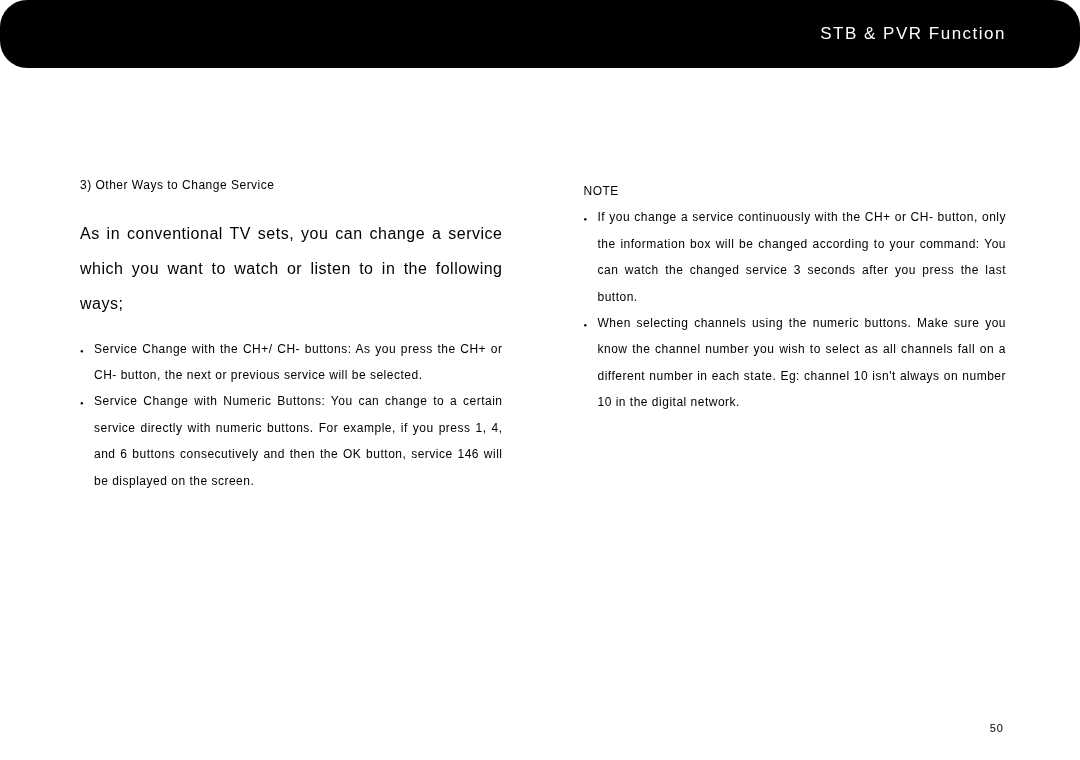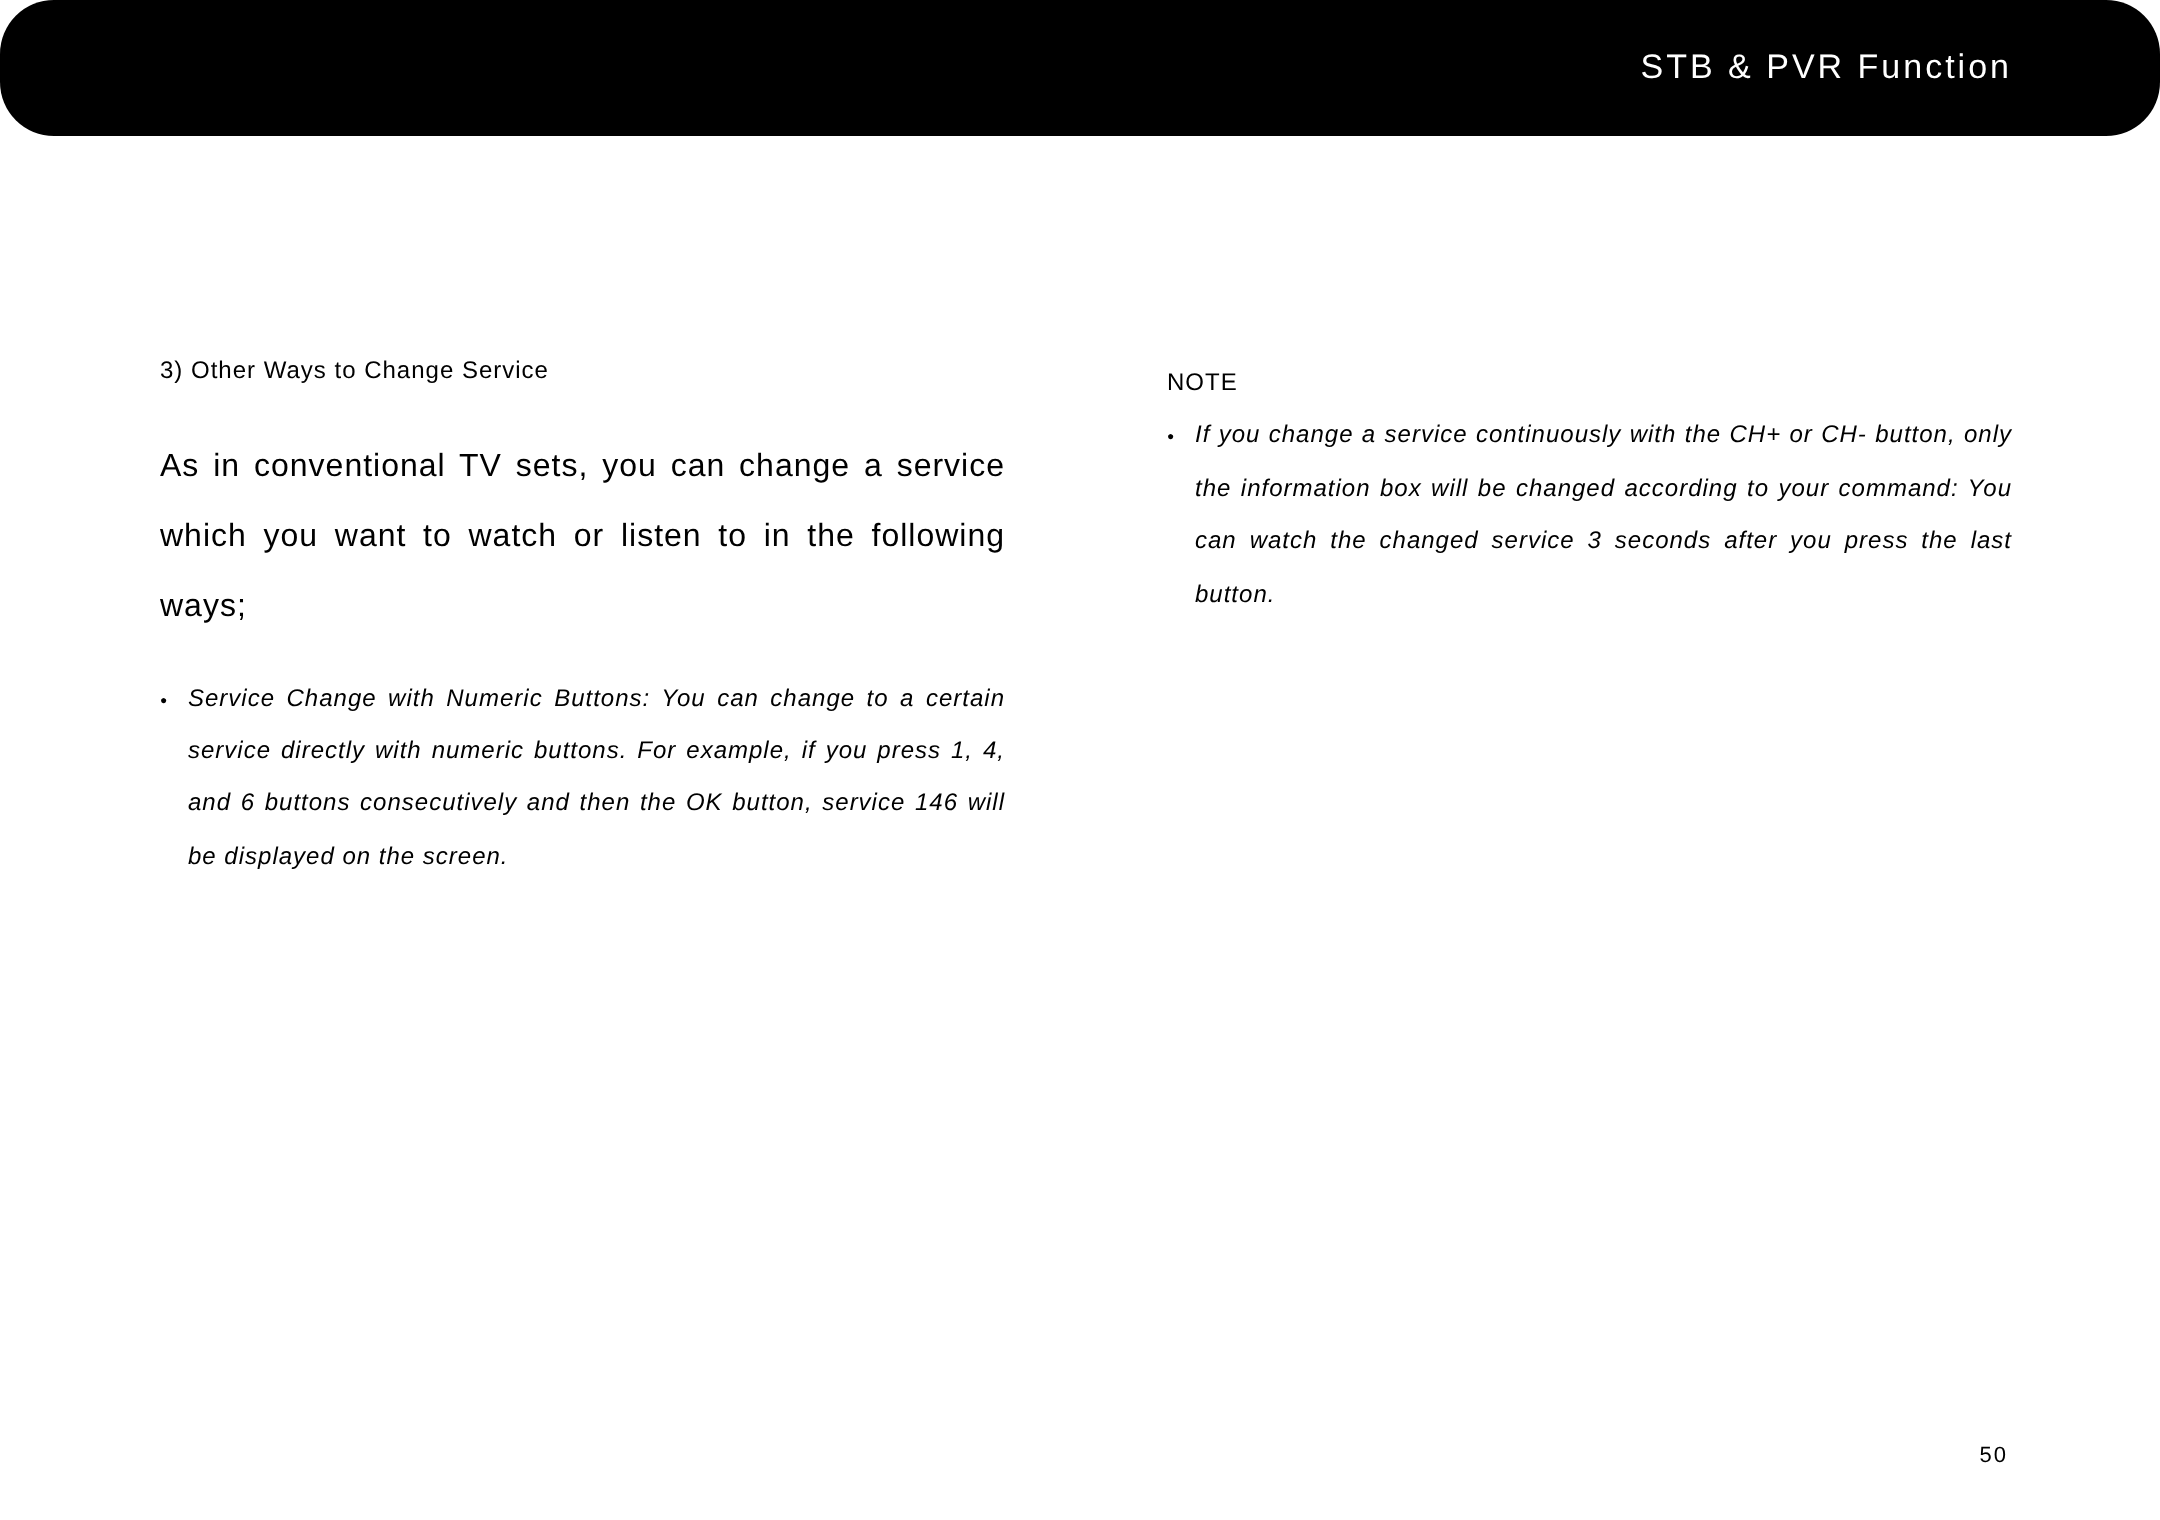--- a/index.html
+++ b/index.html
@@ -36,21 +36,21 @@
       letter-spacing: 0.5px;
       margin-bottom: 24px;
     }
     .para {
       font-size: 16px;
       line-height: 2.2;
       letter-spacing: 0.5px;
       text-align: justify;
       margin-bottom: 14px;
     }
-    ul { list-style: none; font-style: italic; }
+    ul { list-style: none; }
     li {
       font-size: 12px;
       line-height: 2.2;
       letter-spacing: 0.5px;
       text-align: justify;
       padding-left: 14px;
       position: relative;
     }
     li::before {
       content: "●";
@@ -82,28 +82,30 @@
     <span class="header-title">STB &amp; PVR Function</span>
   </div>
 
   <div class="page">
     <div class="columns">
 
       <div class="col">
         <div class="section-title">3) Other Ways to Change Service</div>
         <div class="para">As in conventional TV sets, you can change a service which you want to watch or listen to in the following ways;</div>
         <ul>
+          <li>Service Change with the CH+/ CH- buttons: As you press the CH+ or CH- button, the next or previous service will be selected.</li>
           <li>Service Change with Numeric Buttons: You can change to a certain service directly with numeric buttons. For example, if you press 1, 4, and 6 buttons consecutively and then the OK button, service 146 will be displayed on the screen.</li>
         </ul>
       </div>
 
       <div class="col">
         <div class="note-label">NOTE</div>
         <ul>
           <li>If you change a service continuously with the CH+ or CH- button, only the information box will be changed according to your command: You can watch the changed service 3 seconds after you press the last button.</li>
+          <li>When selecting channels using the numeric buttons. Make sure you know the channel number you wish to select as all channels fall on a different number in each state. Eg: channel 10 isn't always on number 10 in the digital network.</li>
         </ul>
       </div>
 
     </div>
   </div>
 
   <div class="page-number">50</div>
 </div>
 
 </body></html>

